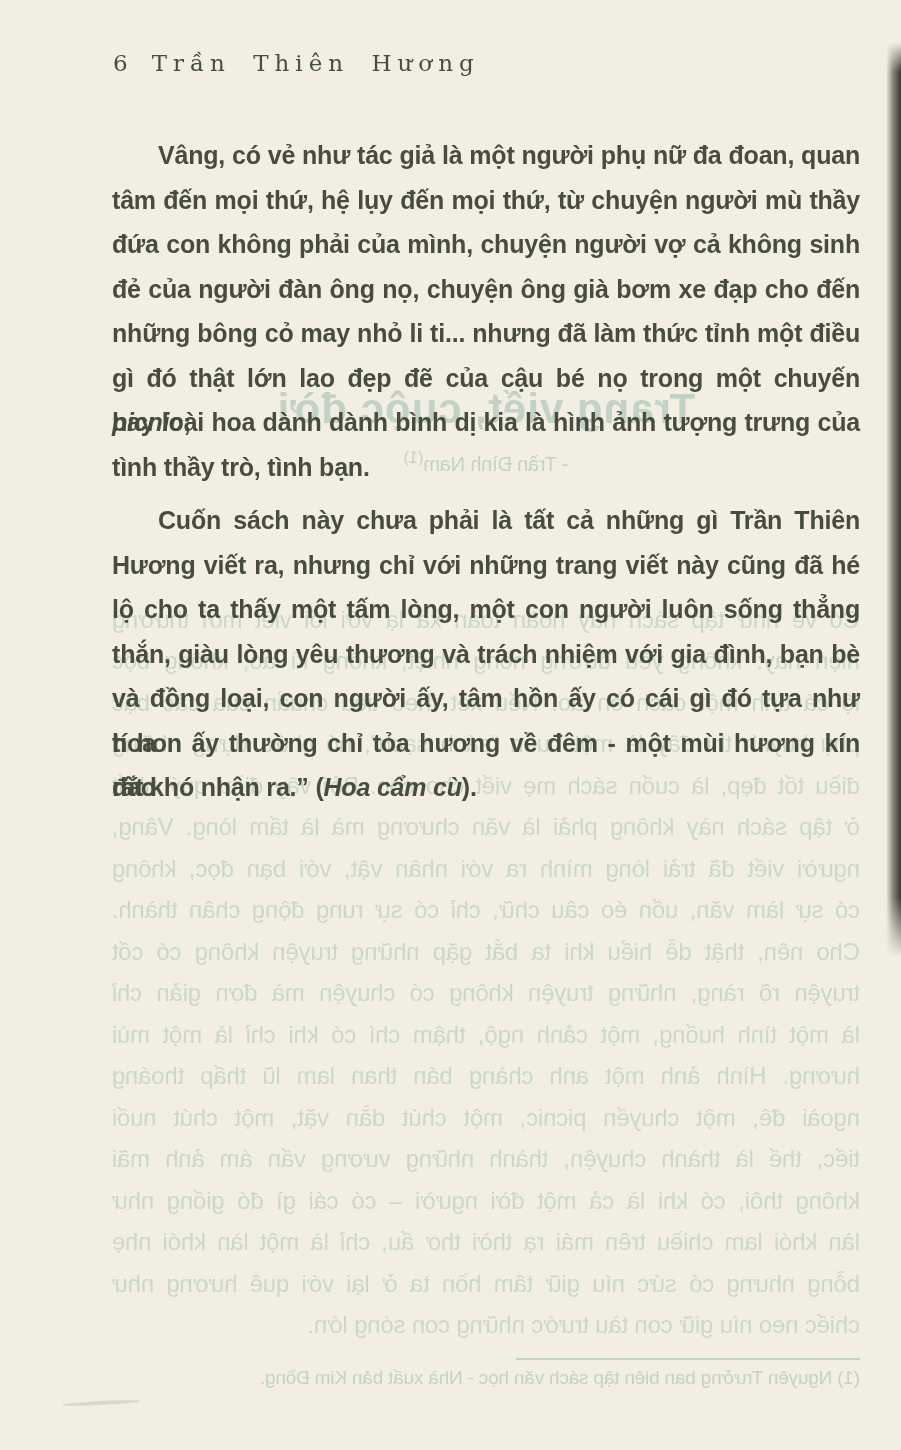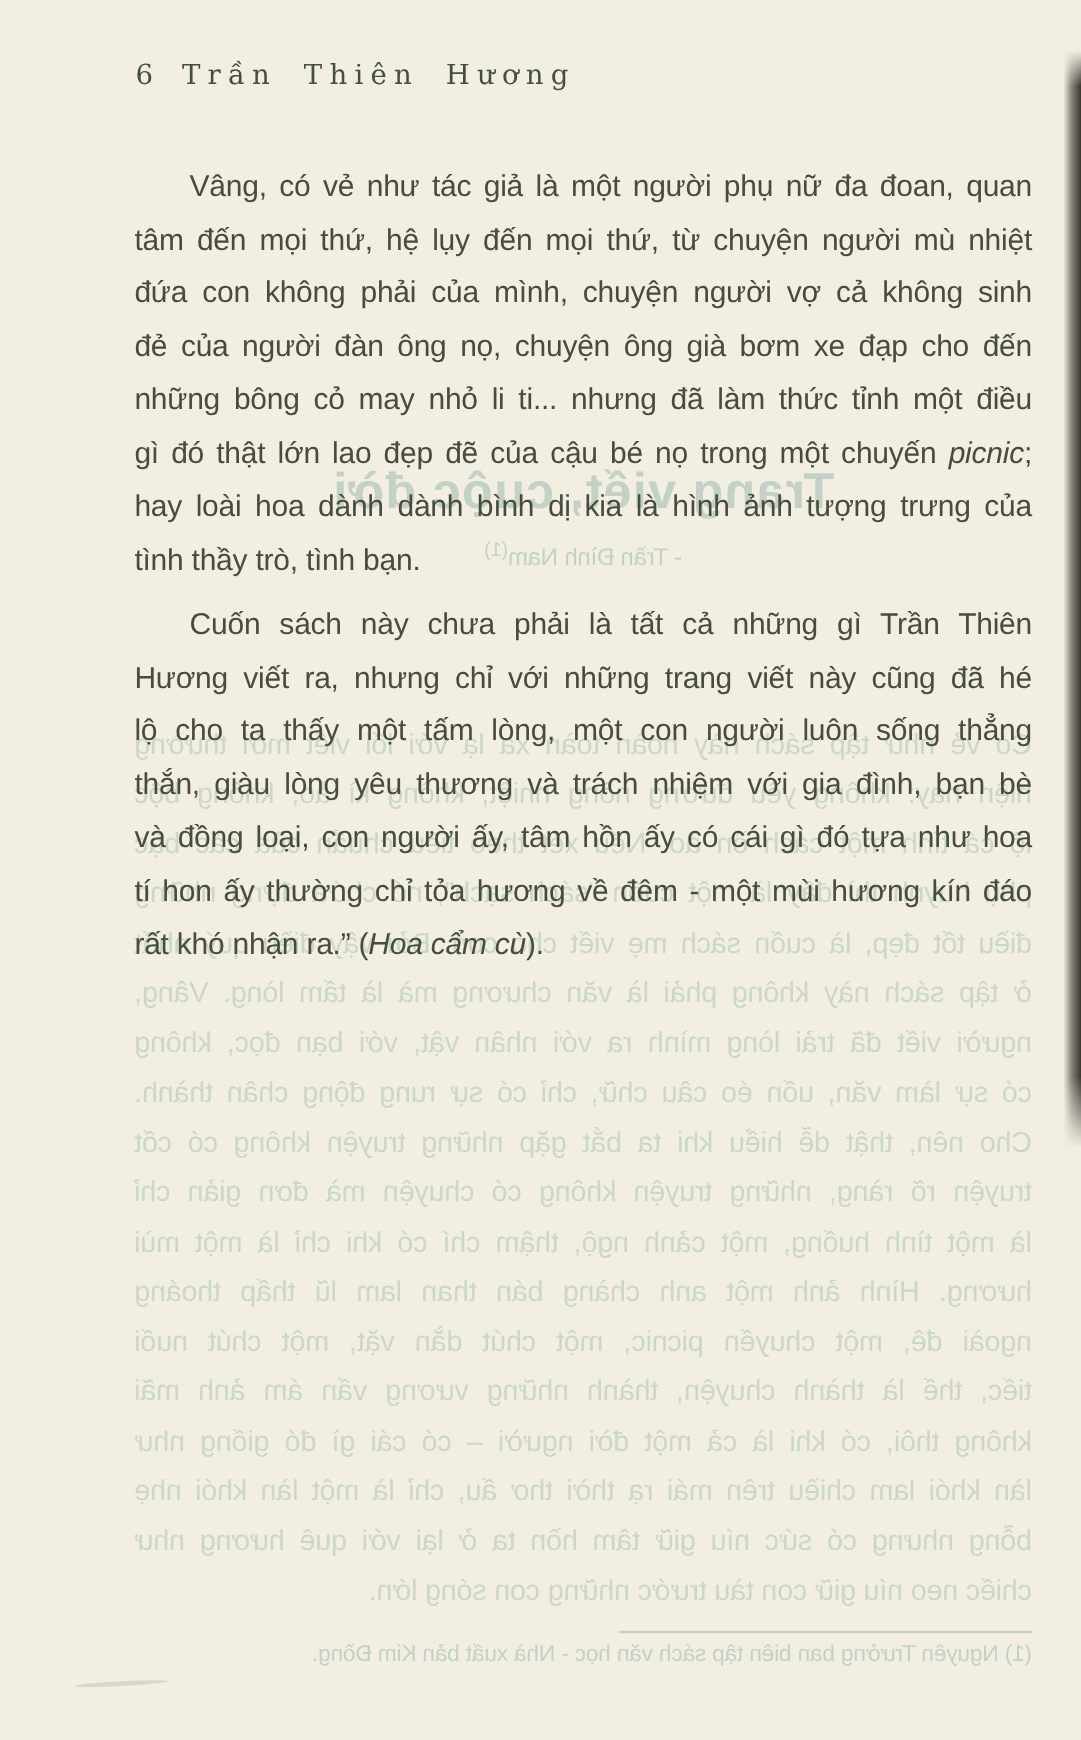--- a/index.html
+++ b/index.html
@@ -27,20 +27,21 @@
     font-family:"DejaVu Serif","Liberation Serif",serif;
     font-size:23px;color:var(--header-ink);
   }
   .header .author{letter-spacing:6px;word-spacing:9px;text-align:center;}
   
   .content{
     position:absolute;top:133px;left:112px;width:748px;
     font-size:25px;letter-spacing:-0.2px;
     color:var(--ink);
     z-index:2;
+    font-weight:bold;
   }
   .content .para + .para{margin-top:9px;}
   .line{
     line-height:44.5px;height:44.5px;
     text-align:justify;text-align-last:justify;
     white-space:normal;overflow:visible;
   }
   .line.first{text-indent:46px;}
   .line.last{text-align-last:left;}
   
@@ -120,21 +121,21 @@
         <div class="line">bỗng nhưng có sức níu giữ tâm hồn ta ở lại với quê hương như</div>
         <div class="line last">chiếc neo níu giữ con tàu trước những con sóng lớn.</div>
       </div>
     <div class="bt-footrule"></div>
     <div class="bt-footnote">(1) Nguyên Trưởng ban biên tập sách văn học - Nhà xuất bản Kim Đồng.</div>
   </div>
 
   <div class="content">
       <div class="para">
         <div class="line first">Vâng, có vẻ như tác giả là một người phụ nữ đa đoan, quan</div>
-        <div class="line">tâm đến mọi thứ, hệ lụy đến mọi thứ, từ chuyện người mù nhiệt</div>
+        <div class="line">tâm đến mọi thứ, hệ lụy đến mọi thứ, từ chuyện người mù thầy</div>
         <div class="line">đứa con không phải của mình, chuyện người vợ cả không sinh</div>
         <div class="line">đẻ của người đàn ông nọ, chuyện ông già bơm xe đạp cho đến</div>
         <div class="line">những bông cỏ may nhỏ li ti... nhưng đã làm thức tỉnh một điều</div>
         <div class="line">gì đó thật lớn lao đẹp đẽ của cậu bé nọ trong một chuyến <i>picnic</i>;</div>
         <div class="line">hay loài hoa dành dành bình dị kia là hình ảnh tượng trưng của</div>
         <div class="line last">tình thầy trò, tình bạn.</div>
       </div>
       <div class="para">
         <div class="line first">Cuốn sách này chưa phải là tất cả những gì Trần Thiên</div>
         <div class="line">Hương viết ra, nhưng chỉ với những trang viết này cũng đã hé</div>

